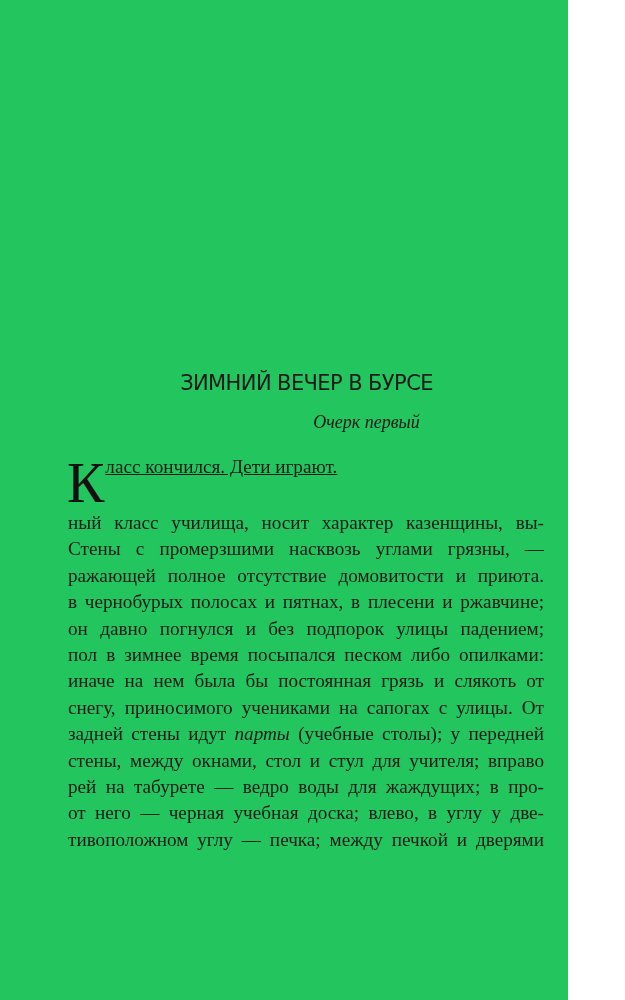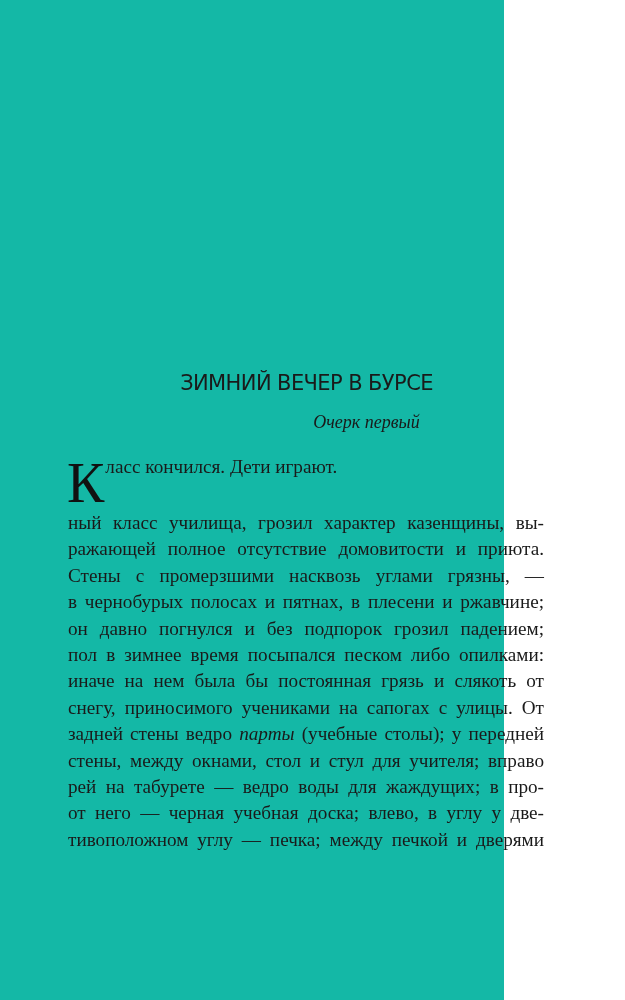--- a/index.html
+++ b/index.html
@@ -10,23 +10,23 @@
     body {
       width: 625px;
       height: 1000px;
       position: relative;
       overflow: hidden;
       color: #1a1a1a;
     }
     .page {
       position: absolute;
       left: 0; top: 0;
-      width: 504px;
+      width: 568px;
       height: 1000px;
-      background: #14b8a6;
+      background: #22c55e;
     }
     .chapter-title {
       position: absolute;
       top: 369px;
       left: 0;
       width: 613px;
       text-align: center;
       font-family: "DejaVu Sans", sans-serif;
       font-size: 21px;
       letter-spacing: -0.6px;
@@ -62,20 +62,21 @@
     }
     .line {
       display: block;
       white-space: nowrap;
       text-align: justify;
       text-align-last: justify;
       height: 26.4px;
     }
     .line.last-short {
       text-align-last: left;
+      text-decoration: underline;
     }
     .drop-cap {
       float: left;
       font-family: "Liberation Serif", serif;
       font-size: 56px;
       line-height: 46px;
       height: 50px;
       margin-top: 6px;
       margin-right: 1px;
       margin-left: -1px;
@@ -98,28 +99,28 @@
 
   <h2 class="chapter-title">ЗИМНИЙ ВЕЧЕР В БУРСЕ</h2>
 
   <p class="chapter-subtitle">Очерк первый</p>
 
   <div class="body-text">
     <div class="first-block">
       <span class="drop-cap">К</span>
       <span class="line last-short">ласс кончился. Дети играют.</span>
     </div>
-    <span class="line">ный класс училища, грозил характер казенщины, вы-</span>
+    <span class="line">ный класс училища, носит характер казенщины, вы-</span>
+    <span class="line">Стены с промерзшими насквозь углами грязны, —</span>
     <span class="line">ражающей полное отсутствие домовитости и приюта.</span>
-    <span class="line">Стены с промерзшими насквозь углами грязны, —</span>
     <span class="line">в чернобурых полосах и пятнах, в плесени и ржавчине;</span>
-    <span class="line">он давно погнулся и без подпорок грозил падением;</span>
+    <span class="line">он давно погнулся и без подпорок улицы падением;</span>
     <span class="line">пол в зимнее время посыпался песком либо опилками:</span>
     <span class="line">иначе на нем была бы постоянная грязь и слякоть от</span>
     <span class="line">снегу, приносимого учениками на сапогах с улицы. От</span>
-    <span class="line"><span>задней стены ведро </span><em class="italic-word">парты</em><span> (учебные столы); у передней</span></span>
+    <span class="line"><span>задней стены идут </span><em class="italic-word">парты</em><span> (учебные столы); у передней</span></span>
     <span class="line">стены, между окнами, стол и стул для учителя; вправо</span>
     <span class="line">рей на табурете — ведро воды для жаждущих; в про-</span>
     <span class="line">от него — черная учебная доска; влево, в углу у две-</span>
     <span class="line">тивоположном углу — печка; между печкой и дверями</span>
   </div>
 
 </div>
 
 </body></html>

